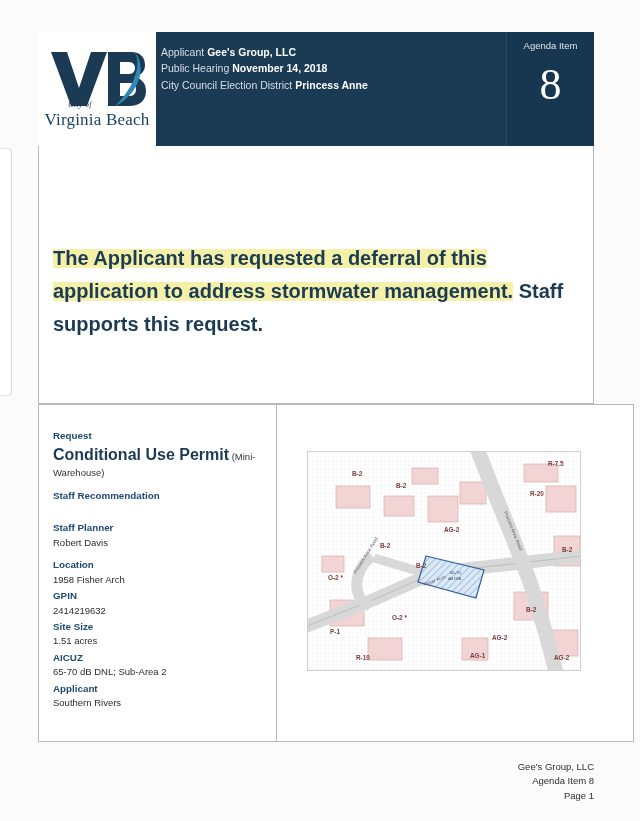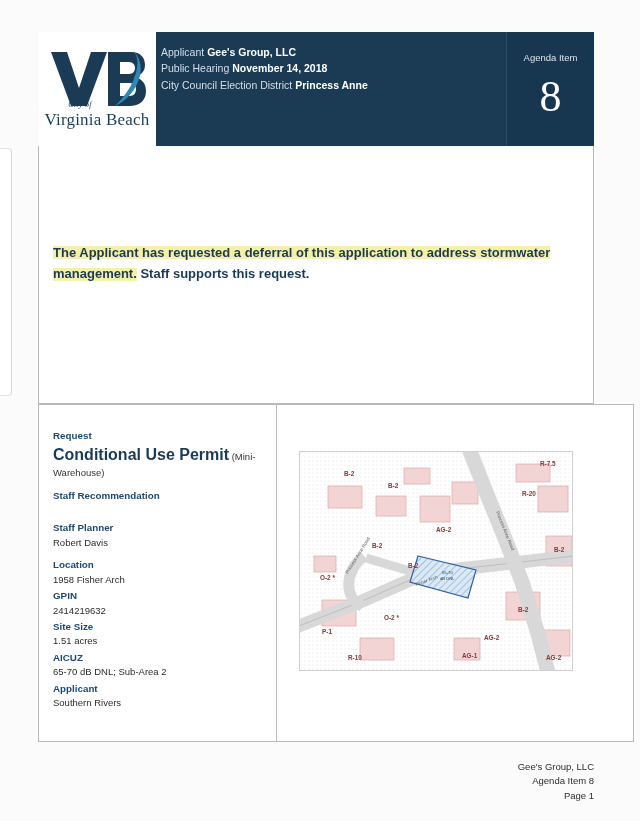--- a/index.html
+++ b/index.html
@@ -74,21 +74,21 @@
   }
   .meta-row { white-space: normal; }
   .meta-label { color: #d6dfe7; font-weight: normal; }
   .meta-val { color: #ffffff; font-weight: bold; }
 
   .agenda-box {
     width: 88px;
     background: #17364f;
     color: #ffffff;
     border-left: 1px solid #2b4c66;
-    padding-top: 20px;
+    padding-top: 8px;
     text-align: center;
   }
   .agenda-label { font-size: 9.5px; color: #dde5ec; }
   .agenda-num {
     font-family: "Liberation Serif", serif;
     font-size: 44px;
     line-height: 44px;
     margin-top: 12px;
     font-weight: normal;
   }
@@ -99,40 +99,41 @@
     left: 38px; top: 146px;
     width: 556px; height: 258px;
     background: #ffffff;
     border: 1px solid #b9b9b9;
     border-top: none;
   }
   .statement {
     position: absolute;
     left: 14px; top: 96px;
     width: 528px;
-    font-size: 13px;
+    font-size: 20px;
     font-weight: bold;
     color: #1b3a54;
     line-height: 1.65;
   }
   .hl {
     background: linear-gradient(#f4f0a8, #f4f0a8);
     background-size: 100% 86%;
     background-position: 0 55%;
     background-repeat: no-repeat;
   }
 
   
   .info-panel {
     position: absolute;
     left: 38px; top: 404px;
     width: 596px; height: 338px;
     background: #ffffff;
     border: 1px solid #b9b9b9;
     display: flex;
+    gap: 8px;
   }
   .info-left {
     width: 238px;
     border-right: 1px solid #b9b9b9;
     padding: 24px 12px 0 14px;
     font-size: 9.5px;
     color: #333;
     line-height: 1.45;
   }
   .fld-label {

